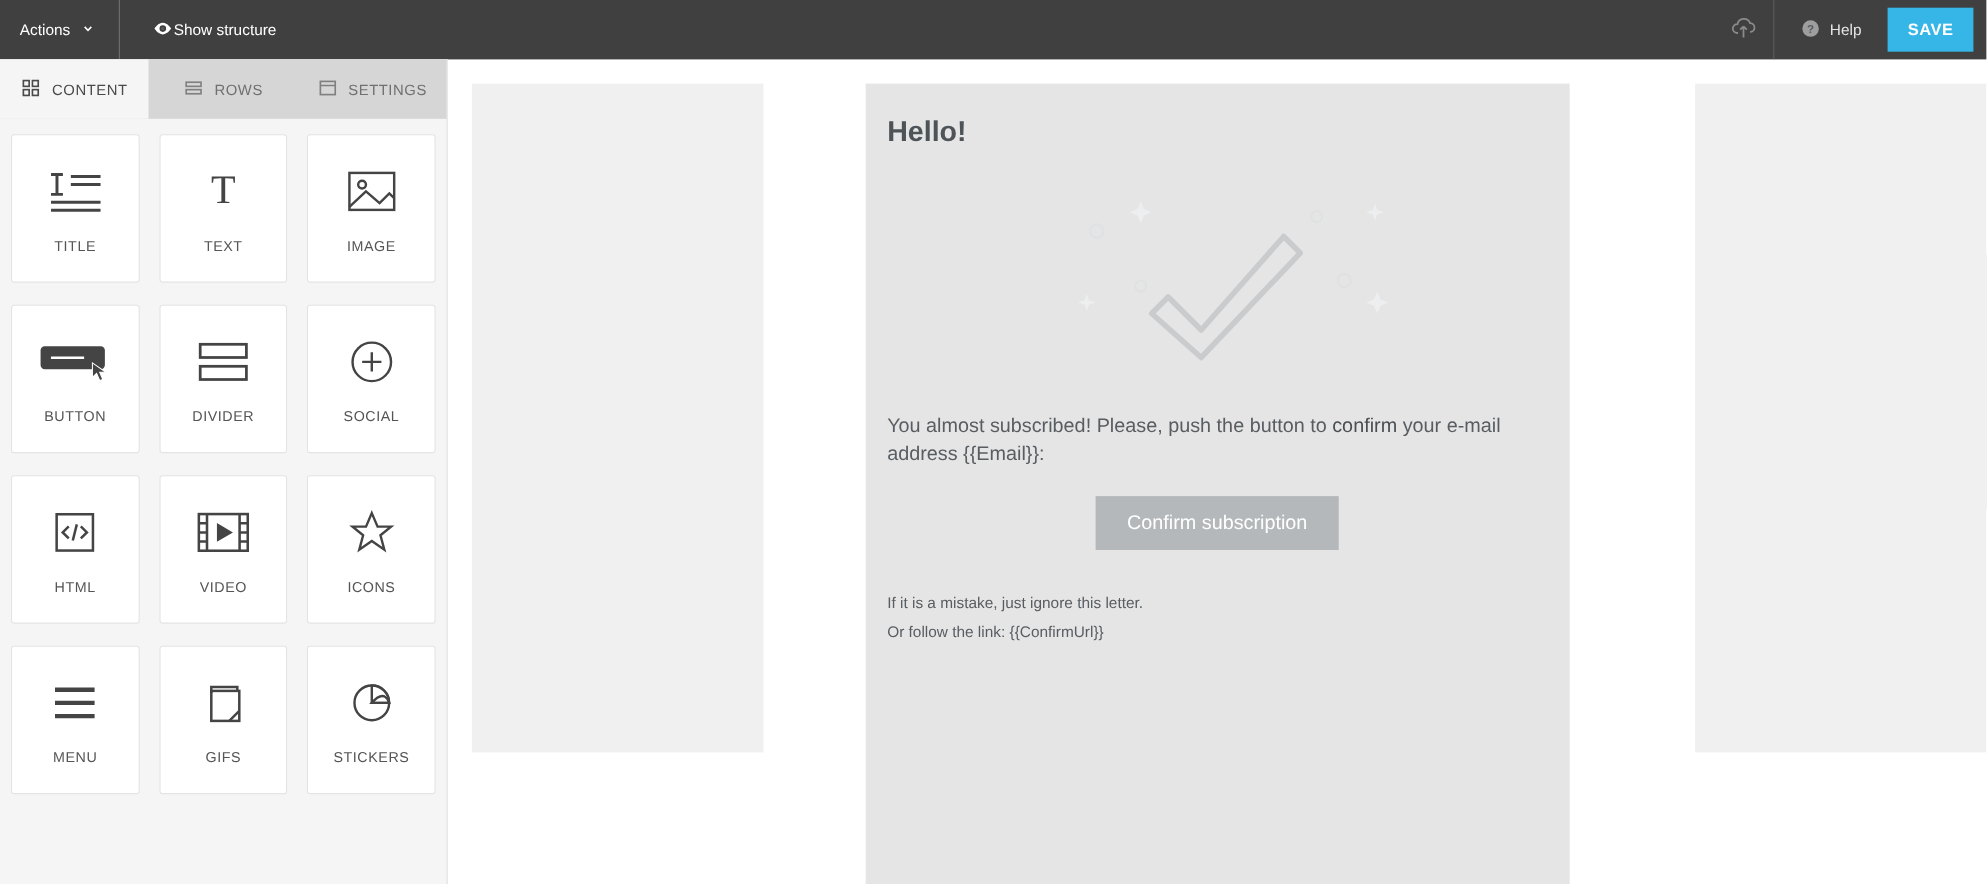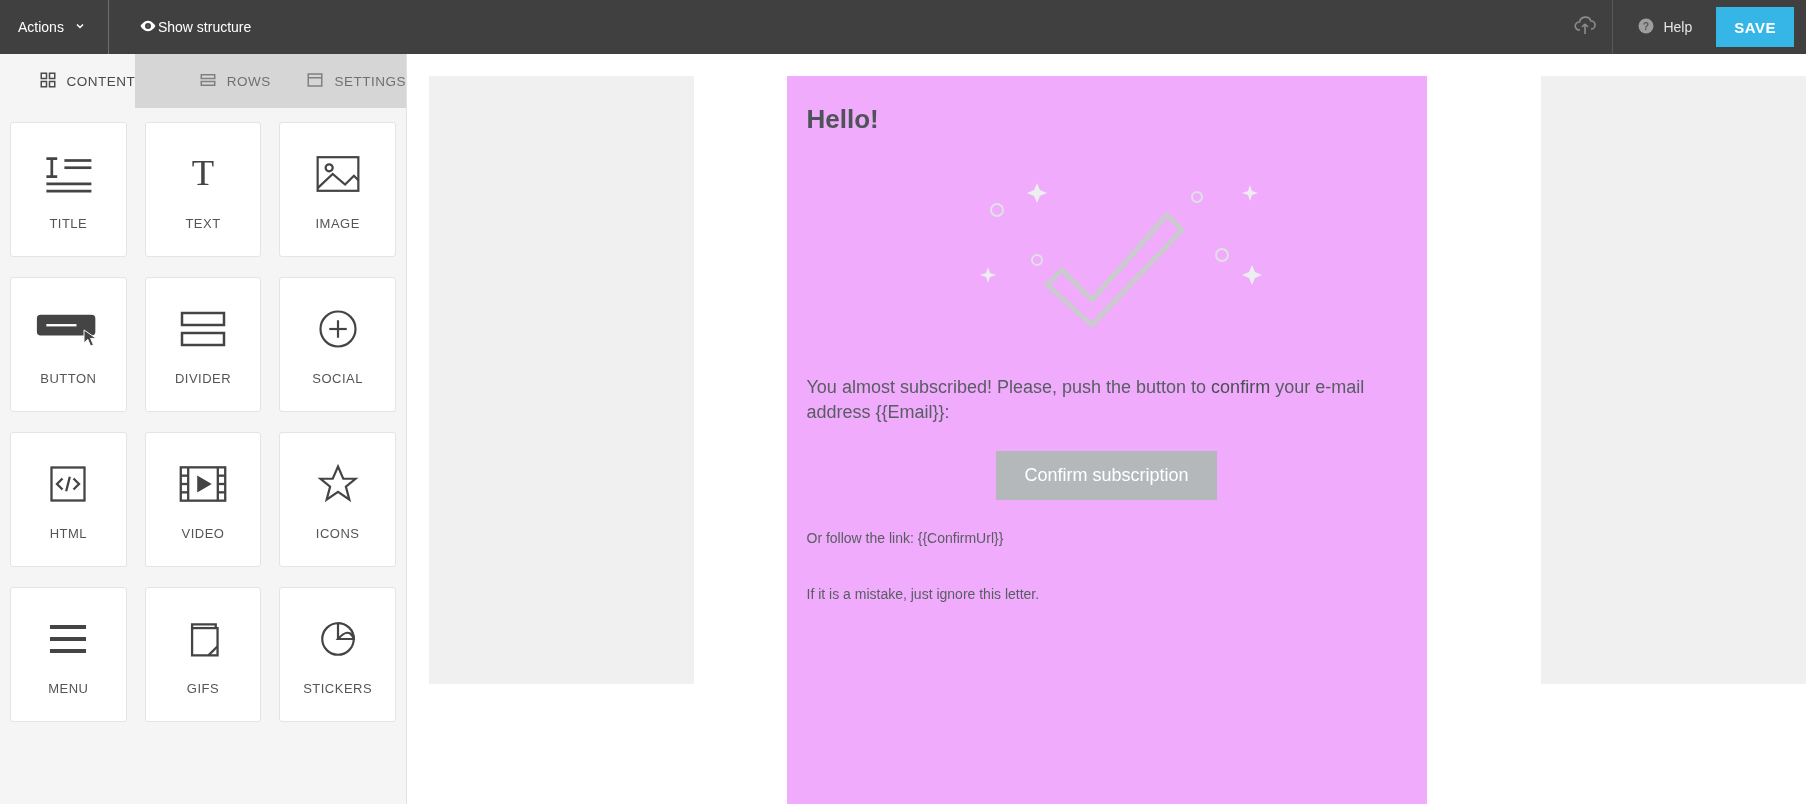--- a/index.html
+++ b/index.html
@@ -57,21 +57,21 @@
     border-right:1px solid #e2e2e2;
     display:flex; flex-direction:column;
   }
   .tabs {
     display:flex;
     height:54px;
     background:#d6d6d6;
   }
   .tab {
     flex:1;
-    display:flex; align-items:center; justify-content:flex-end;
+    display:flex; align-items:center; justify-content:center;
     gap:10px;
     font-size:13.5px; letter-spacing:.5px;
     color:#707070; cursor:pointer;
   }
   .tab.active {
     background:#f5f5f5; color:#4a4a4a; font-weight:500;
   }
   .tab svg { width:18px; height:18px; }
 
   .blocks-grid {
@@ -101,21 +101,21 @@
   }
   .gray-strip {
     position:absolute; top:22px; bottom:120px; width:265px; background:#f0f0f0;
   }
   .gray-left { left:22px; }
   .gray-right { right:0; }
 
   .email-card {
     position:relative;
     width:640px;
-    background:#f0abfc;
+    background:#e5e5e5;
     padding: 28px 20px 50px 20px;
     color:#555;
     z-index:1;
     font-size:15px;
   }
   .email-card h1 {
     font-size:26px; font-weight:600; color:#4e5358; margin-bottom:30px;
   }
   .check-graphic {
     height:180px; display:flex; align-items:center; justify-content:center;
@@ -376,18 +376,18 @@
           </g>
         </svg>
       </div>
 
       <p class="subscribe-text">
         <span>You almost subscribed! Please, push the button to </span><b>confirm</b><span> your e-mail address {{Email}}:</span>
       </p>
 
       <button class="confirm-btn">Confirm subscription</button>
 
+      <p class="small-text mt">If it is a mistake, just ignore this letter.</p>
       <p class="small-text">Or follow the link: {{ConfirmUrl}}</p>
-      <p class="small-text mt">If it is a mistake, just ignore this letter.</p>
     </div>
   </div>
 
 </div>
 
 </body></html>

